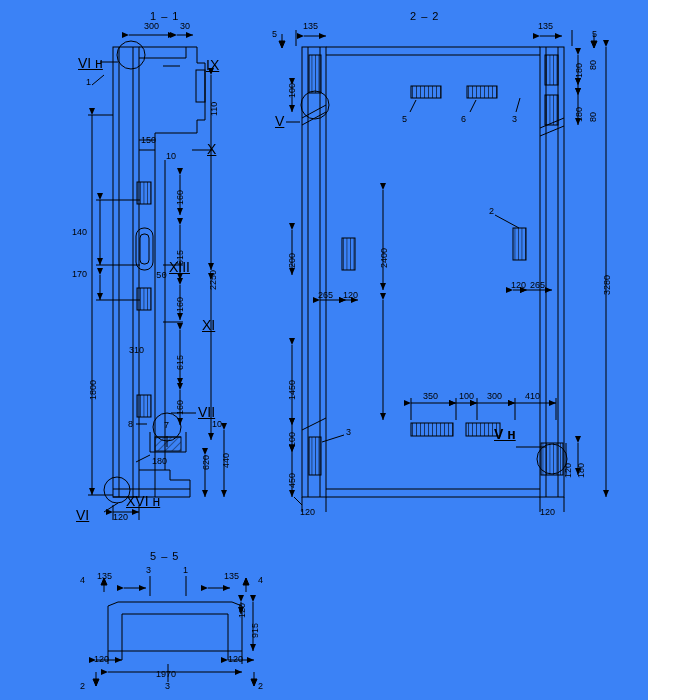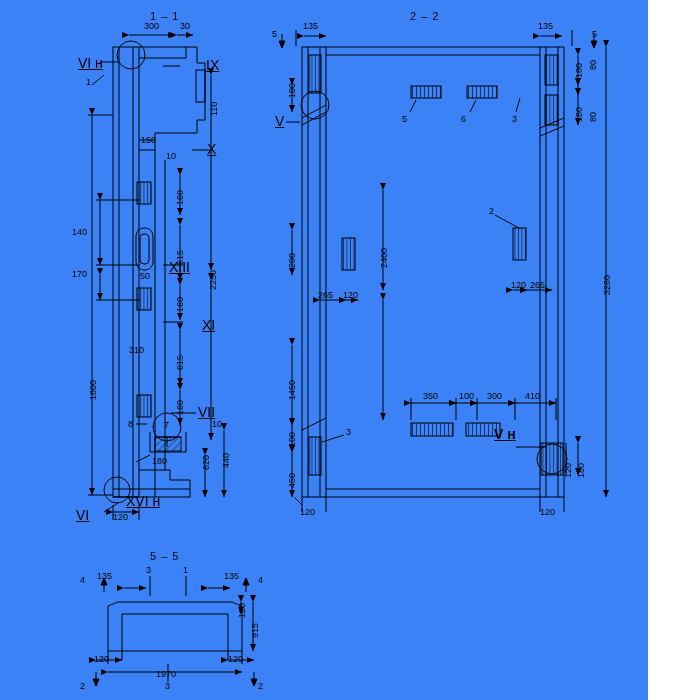--- a/index.html
+++ b/index.html
@@ -220,21 +220,21 @@
 <div class="lbl" style="left:180px;top:22px;">30</div>
 <div class="lbl rm" style="left:78px;top:56px;">VI н</div>
 <div class="lbl rm" style="left:162px;top:58px;padding-left:44px;">IX</div>
 <div class="lbl rm" style="left:207px;top:142px;">X</div>
 <div class="lbl" style="left:86px;top:78px;">1</div>
 <div class="lbl" style="left:210px;top:116px;transform:rotate(-90deg);transform-origin:0 0;">110</div>
 <div class="lbl" style="left:141px;top:136px;">150</div>
 <div class="lbl" style="left:166px;top:152px;">10</div>
 <div class="lbl" style="left:176px;top:205px;transform:rotate(-90deg);transform-origin:0 0;">160</div>
 <div class="lbl" style="left:176px;top:265px;transform:rotate(-90deg);transform-origin:0 0;">615</div>
-<div class="lbl" style="left:140px;top:272px;">50</div>
+<div class="lbl" style="left:156px;top:272px;font-family:Liberation Mono, monospace;">50</div>
 <div class="lbl rm" style="left:169px;top:260px;">XIII</div>
 <div class="lbl" style="left:176px;top:312px;transform:rotate(-90deg);transform-origin:0 0;">160</div>
 <div class="lbl rm" style="left:171px;top:318px;margin-left:31px;">XI</div>
 <div class="lbl" style="left:176px;top:370px;transform:rotate(-90deg);transform-origin:0 0;">615</div>
 <div class="lbl" style="left:176px;top:415px;transform:rotate(-90deg);transform-origin:0 0;">160</div>
 <div class="lbl rm" style="left:198px;top:405px;">VII</div>
 <div class="lbl" style="left:212px;top:420px;">10</div>
 <div class="lbl" style="left:128px;top:420px;">8</div>
 <div class="lbl" style="left:164px;top:421px;">7</div>
 <div class="lbl rm" style="left:126px;top:457px;margin-top:37px;">XVI н</div>

